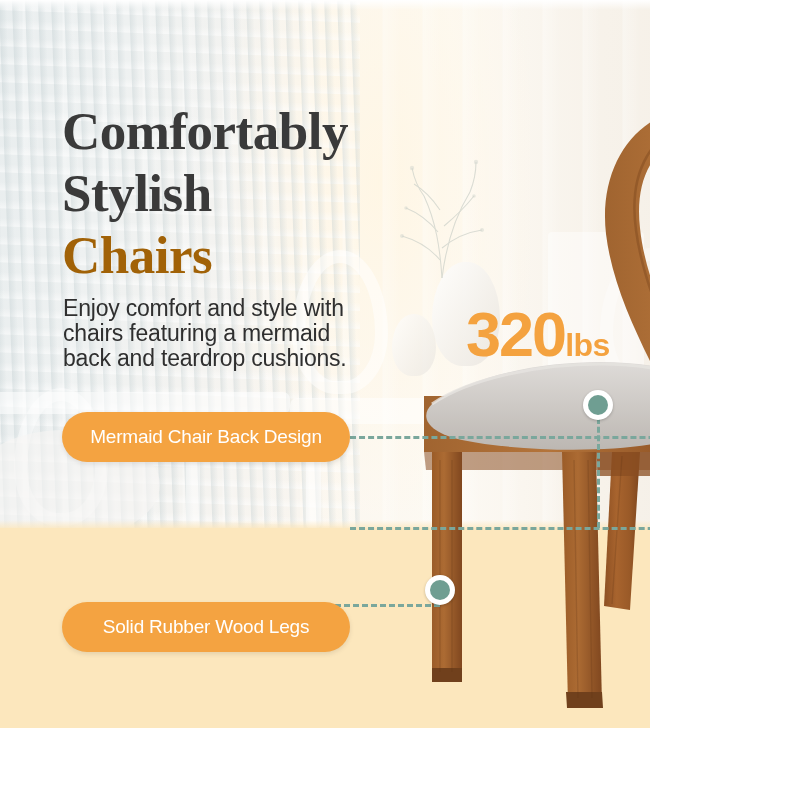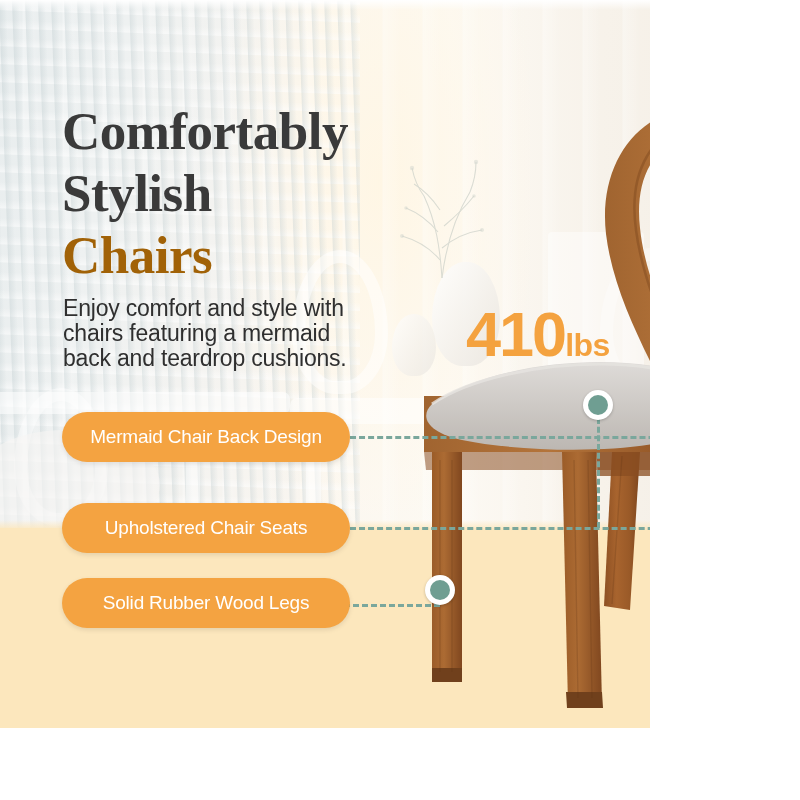--- a/index.html
+++ b/index.html
@@ -65,21 +65,21 @@
   .cap .num{font-size:63px;line-height:63px;}
   .cap .unit{font-size:32px;letter-spacing:-.5px;}
 
   
   .pill{position:absolute;height:50px;border-radius:25px;background:#f4a341;
     color:#ffffff;display:flex;align-items:center;justify-content:center;
     font-family:"Liberation Sans",sans-serif;font-size:19px;letter-spacing:-.2px;
     box-shadow:0 2px 5px rgba(0,0,0,.10);}
   #pill-0{left:62px;top:412px;width:288px;}
   #pill-1{left:62px;top:503px;width:288px;}
-  #pill-2{left:62px;top:578px;width:288px;}
+  #pill-2{left:62px;top:602px;width:288px;}
 
   
   .dash-h{position:absolute;height:0;border-top:3px dashed #7aa79c;}
   .dash-v{position:absolute;width:0;border-left:3px dashed #7aa79c;}
 
   
   .marker{position:absolute;width:30px;height:30px;border-radius:50%;
     background:#ffffff;box-shadow:0 1px 3px rgba(0,0,0,.22);}
   .marker::after{content:"";position:absolute;left:5px;top:5px;width:20px;height:20px;
     border-radius:50%;background:#6f9e92;}
@@ -212,38 +212,35 @@
 
   <div class="headline">
     <div>Comfortably</div>
     <div>Stylish</div>
     <div class="hl-accent">Chairs</div>
   </div>
 
   <div class="subcopy">Enjoy comfort and style with chairs featuring a mermaid back and teardrop cushions.</div>
 
   <div class="cap">
-    <span class="num">410</span><span class="unit">lbs</span>
+    <span class="num">320</span><span class="unit">lbs</span>
   </div>
 
   <div class="dash-h" style="left:350px;top:436px;width:395px;"></div>
   <div class="dash-v" style="left:745px;top:240px;height:198px;"></div>
 
   <div class="dash-h" style="left:350px;top:527px;width:430px;"></div>
   <div class="dash-v" style="left:597px;top:418px;height:110px;"></div>
 
   <div class="dash-h" style="left:335px;top:604px;width:105px;"></div>
 
   <div class="marker" style="left:745px;top:210px;"></div>
   <div class="marker" style="left:583px;top:390px;"></div>
   <div class="marker" style="left:425px;top:575px;"></div>
 
   <div class="pill" id="pill-0">
     <span>Mermaid Chair Back Design</span>
   </div>
-  <div class="pill" id="pill-1">
-    <span>Upholstered Chair Seats</span>
-  </div>
   <div class="pill" id="pill-2">
     <span>Solid Rubber Wood Legs</span>
   </div>
 
 </div>
 
 </body></html>

